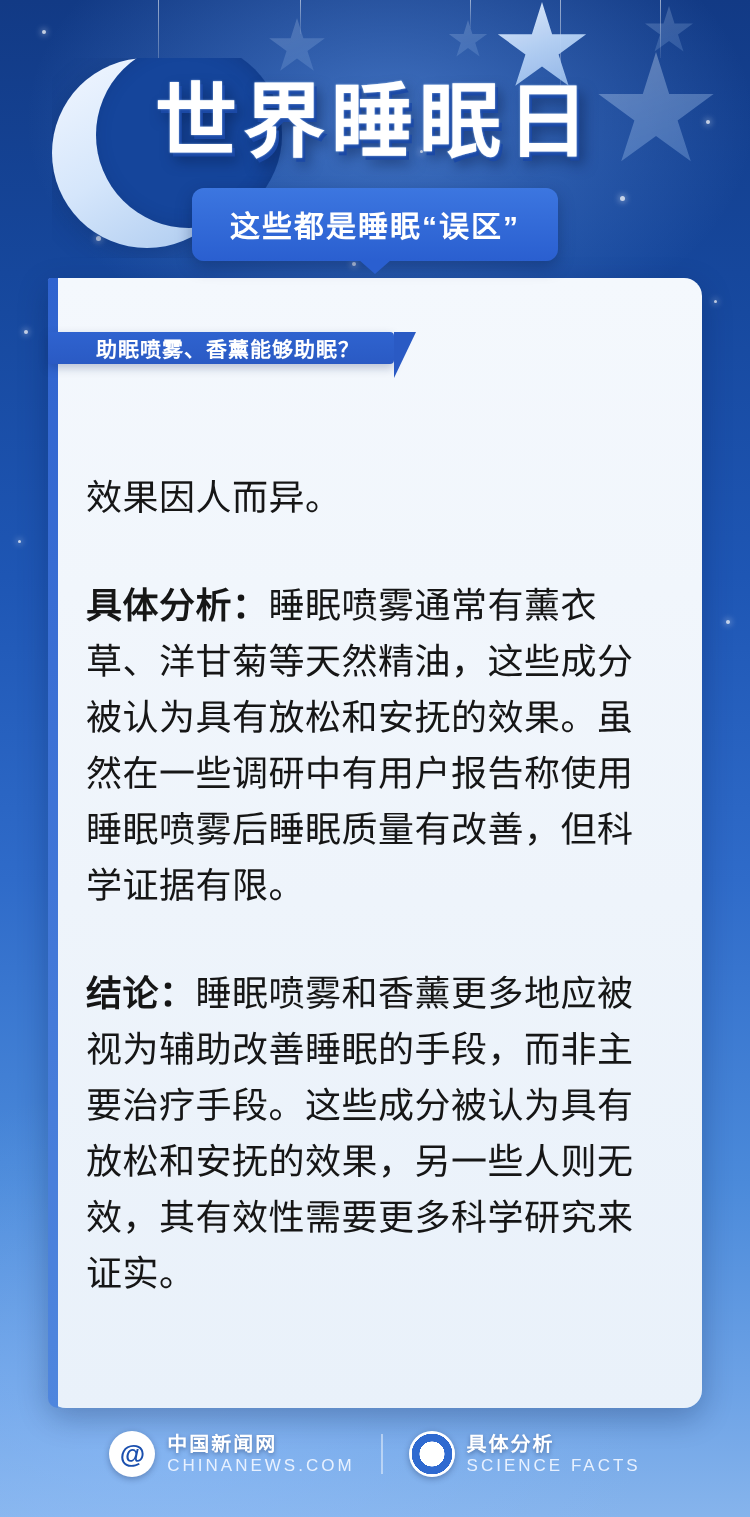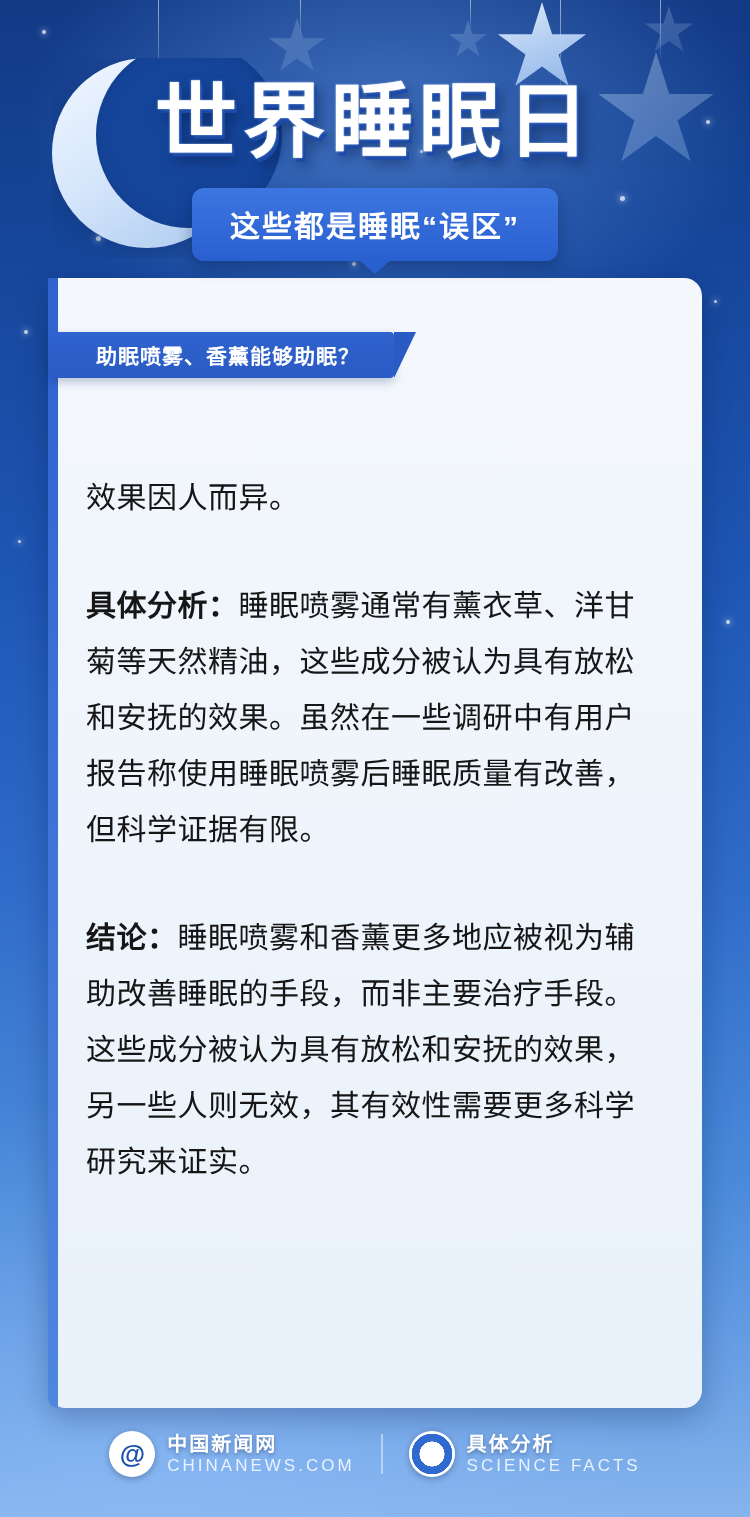--- a/index.html
+++ b/index.html
@@ -154,21 +154,21 @@
     width: 10px;
     height: 1130px;
     background: linear-gradient(180deg, #2f63cf 0%, #4f86de 100%);
     border-radius: 4px 0 0 18px;
   }
 
   .q-tab {
     position: absolute;
     left: 48px;
     top: 332px;
-    height: 46px;
+    height: 32px;
     padding: 0 34px 0 48px;
     display: flex;
     align-items: center;
     background: linear-gradient(180deg, #2f63cf 0%, #2a5ac4 100%);
     border-radius: 0 4px 4px 0;
     box-shadow: 0 4px 10px rgba(10,35,90,0.25);
   }
   .q-tab::after {
     content: "";
     position: absolute;
@@ -187,21 +187,21 @@
   }
 
   .card-body {
     position: absolute;
     left: 86px;
     top: 470px;
     width: 578px;
     color: #1b1b1b;
   }
   .para {
-    font-size: 30px;
+    font-size: 36px;
     line-height: 56px;
     letter-spacing: 0.5px;
     margin: 0 0 52px 0;
     color: #161616;
     font-family: Liberation Serif, serif;
   }
   .para:last-child { margin-bottom: 0; }
   .lead-label { font-weight: 700; }
 
   

